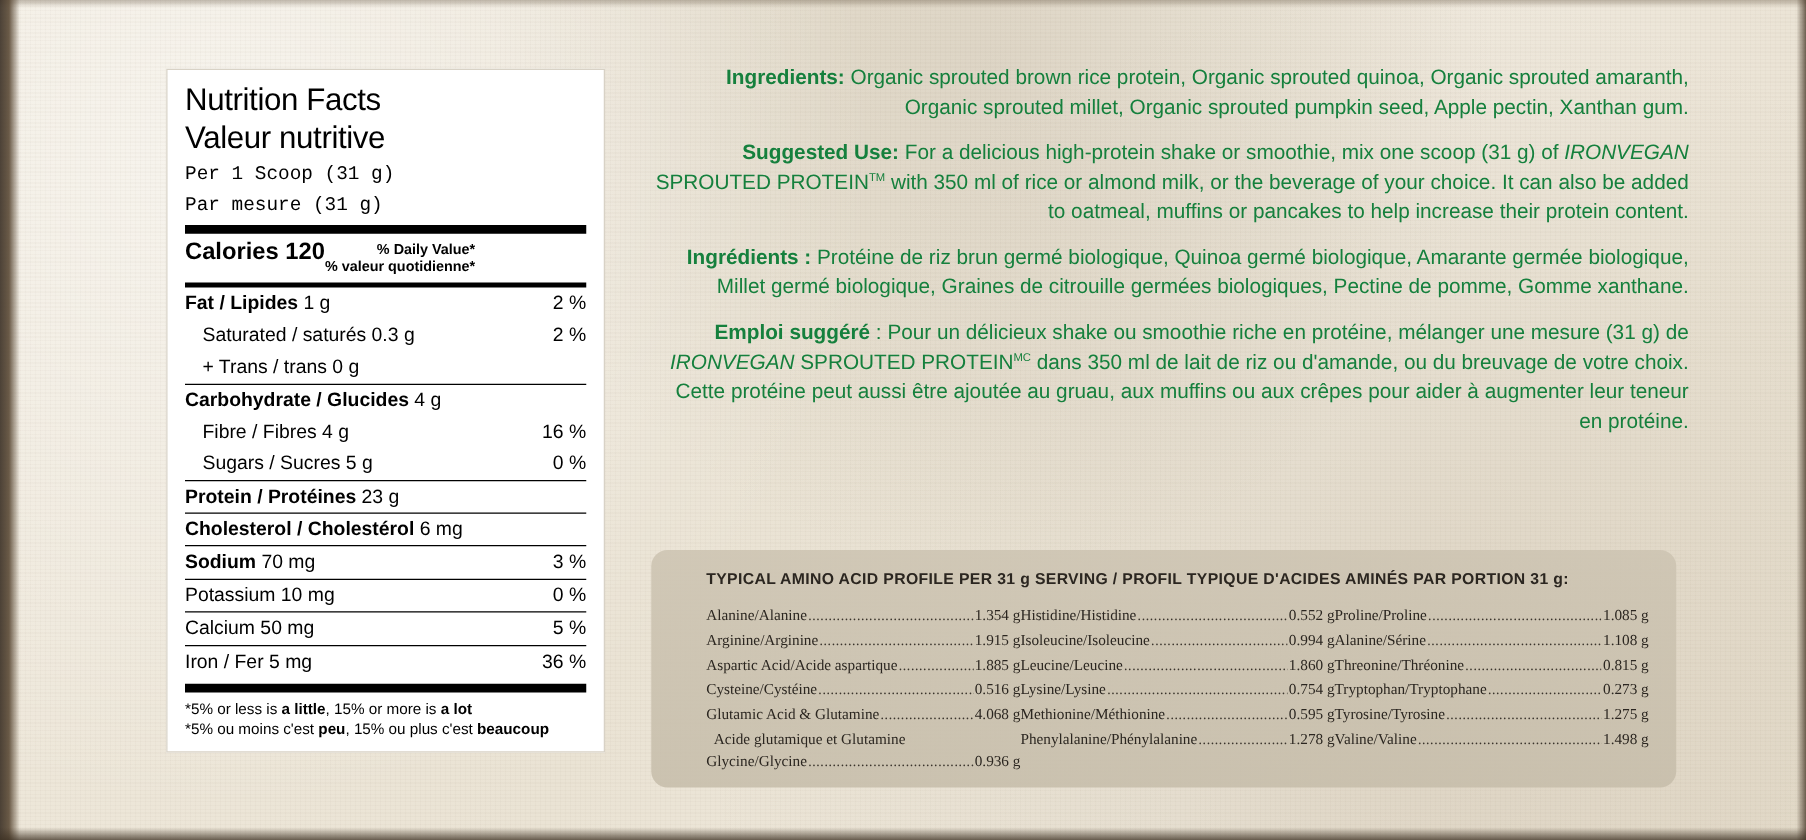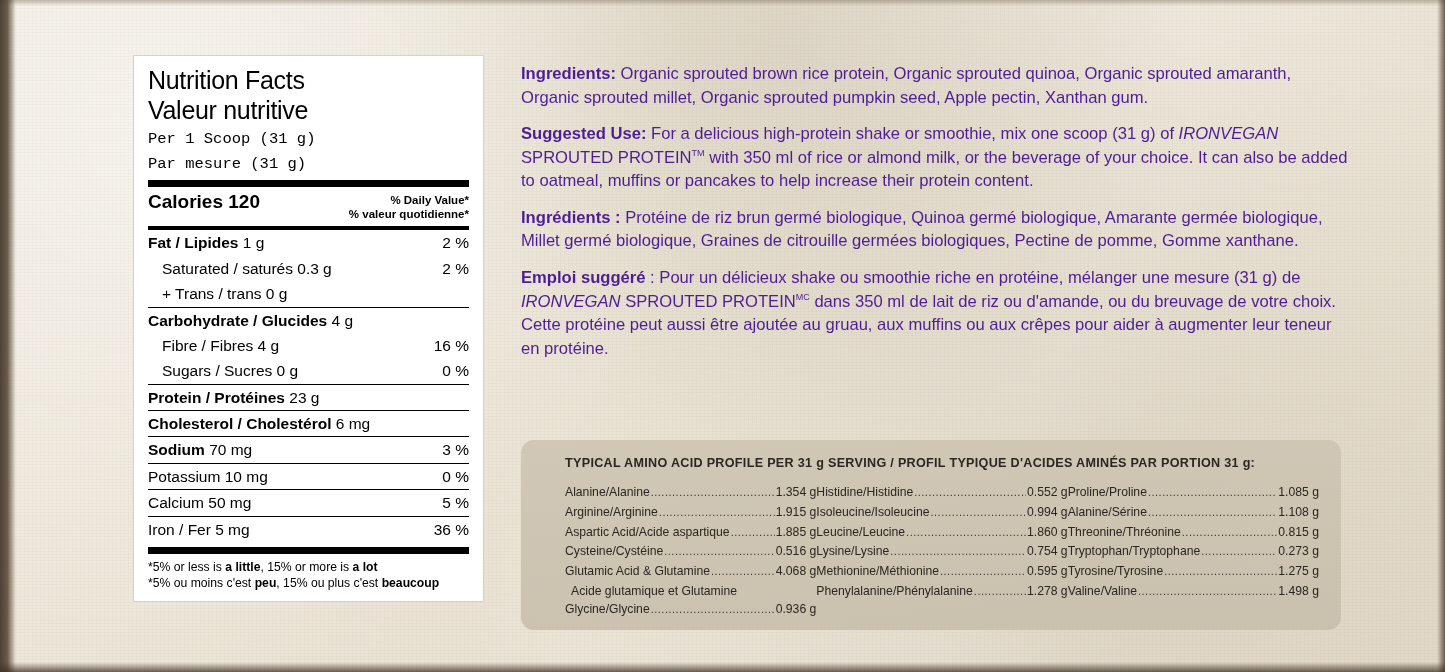--- a/index.html
+++ b/index.html
@@ -101,21 +101,20 @@
   .nf-row {
     display: flex;
     justify-content: space-between;
     align-items: flex-start;
     font-size: 15.5px;
     padding: 3px 0 3px 0;
     line-height: 1.25;
   }
   .nf-cal-row {
     display: flex;
-    justify-content: space-between;
     align-items: flex-start;
     padding: 4px 0 4px 0;
   }
   .nf-cal-left {
     font-size: 19px;
     font-weight: bold;
   }
   .nf-cal-right {
     font-size: 11.5px;
     font-weight: bold;
@@ -129,25 +128,26 @@
   .nf-footnote {
     font-size: 12.2px;
     line-height: 1.35;
     padding-top: 5px;
   }
 
   
   .text-col {
     position: absolute;
     left: 521px;
-    top: 62px;
+    top: 50px;
     width: 830px;
     font-size: 16.6px;
     line-height: 1.42;
-    color: #4c1d95;
+    color: #15803d;
+    text-align: right;
   }
   .para { margin-bottom: 13px; }
   .para:last-child { margin-bottom: 0; }
   .lbl { font-weight: bold; }
   .ital { font-style: italic; }
   .sup {
     font-size: 9px;
     vertical-align: super;
     line-height: 0;
   }
@@ -167,20 +167,21 @@
   }
   .amino-title {
     font-size: 12.6px;
     font-weight: bold;
     letter-spacing: 0.3px;
     margin-bottom: 13px;
   }
   .amino-cols {
     display: flex;
     gap: 0;
+    font-family: Liberation Serif, serif;
   }
   .amino-col {
     flex: 1 1 0;
     min-width: 0;
   }
   .amino-item {
     display: flex;
     align-items: baseline;
     font-size: 12.2px;
     line-height: 1.62;
@@ -244,21 +245,21 @@
       <div class="rule-thin"></div>
       <div class="nf-row">
         <div><span class="nf-b">Carbohydrate / Glucides</span><span> 4 g</span></div>
         <div class="nf-dv"></div>
       </div>
       <div class="nf-row nf-indent">
         <div>Fibre / Fibres 4 g</div>
         <div class="nf-dv">16 %</div>
       </div>
       <div class="nf-row nf-indent">
-        <div>Sugars / Sucres 0 g</div>
+        <div>Sugars / Sucres 5 g</div>
         <div class="nf-dv">0 %</div>
       </div>
       <div class="rule-thin"></div>
       <div class="nf-row">
         <div><span class="nf-b">Protein / Protéines</span><span> 23 g</span></div>
         <div class="nf-dv"></div>
       </div>
       <div class="rule-thin"></div>
       <div class="nf-row">
         <div><span class="nf-b">Cholesterol / Cholestérol</span><span> 6 mg</span></div>

